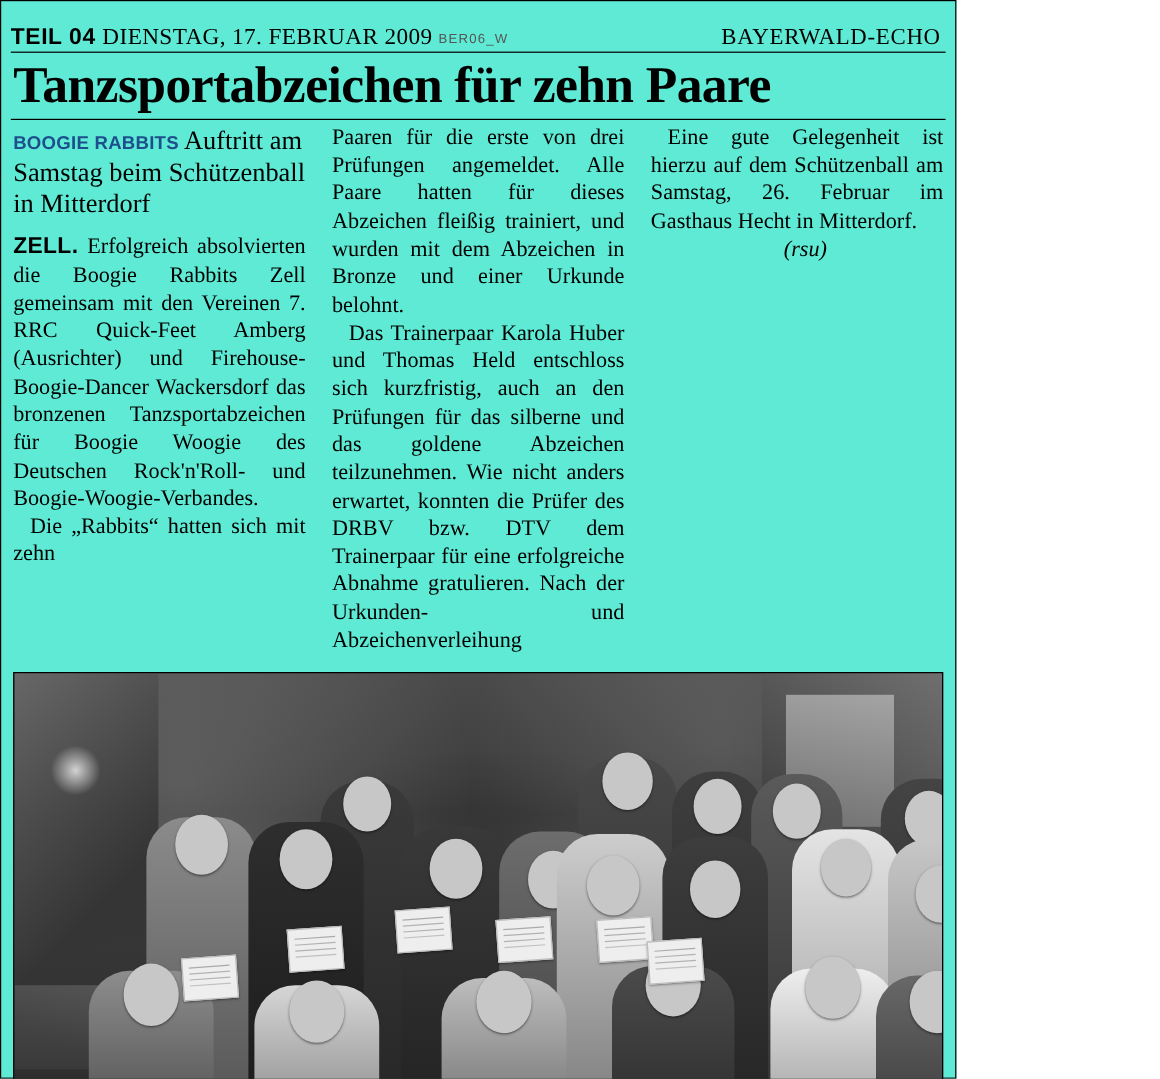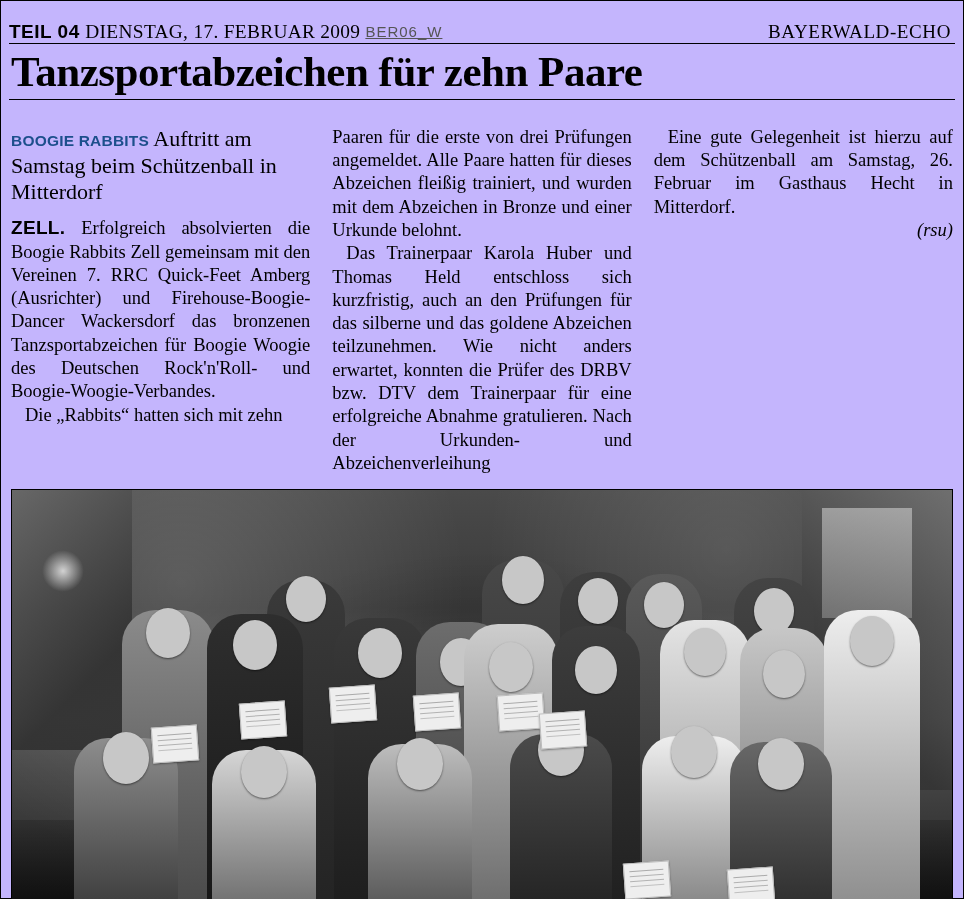--- a/index.html
+++ b/index.html
@@ -9,25 +9,25 @@
   }
   body {
     width: 967px;
     height: 899px;
     font-family: "Liberation Serif", serif;
     color: #000000;
     overflow: hidden;
   }
   .page {
     position: relative;
-    width: 964px;
+    width: 797px;
     height: 899px;
     box-sizing: border-box;
     border: 1px solid #000;
-    background: #c4b5fd;
+    background: #5eead4;
     padding: 0 8px;
   }
 
   
   .masthead {
     display: flex;
     align-items: flex-end;
     height: 34px;
     padding-top: 6px;
     gap: 8px;
@@ -43,28 +43,27 @@
   .issue-date {
     font-family: "Liberation Serif", serif;
     font-size: 19px;
     letter-spacing: 0.3px;
     line-height: 1;
     white-space: nowrap;
     transform: scaleX(1.02);
   }
   .edition-code {
     font-family: "Liberation Sans", sans-serif;
-    font-size: 15px;
+    font-size: 11px;
     color: #555;
     letter-spacing: 1px;
     line-height: 1;
     position: relative;
     top: -2px;
     white-space: nowrap;
-    text-decoration: underline;
   }
   .section-banner {
     background: #1c4f8c;
     color: #ffffff;
     font-family: "Liberation Serif", serif;
     font-weight: bold;
     font-size: 25px;
     line-height: 1;
     padding: 5px 16px 7px 16px;
     letter-spacing: 0.4px;
@@ -93,21 +92,21 @@
   }
   .rule {
     border-top: 1.5px solid #000;
     margin: 2px 0 0 0;
   }
 
   
   .columns {
     display: flex;
     gap: 22px;
-    margin-top: 26px;
+    margin-top: 4px;
     padding: 0 2px;
   }
   .col {
     width: 305px;
     font-size: 18.5px;
     line-height: 1.26;
     text-align: justify;
     hyphens: auto;
   }
   .subhead {
@@ -130,21 +129,21 @@
     letter-spacing: 0.3px;
   }
   .col p {
     margin: 0;
     text-indent: 14px;
   }
   .col p.first {
     text-indent: 0;
   }
   .credit {
-    text-align: right;
+    text-align: center;
     font-style: italic;
     margin-top: 2px;
   }
 
   
   .photo-wrap {
     position: relative;
     margin: 14px 2px 0 2px;
     height: 420px;
     border: 1px solid #000;

